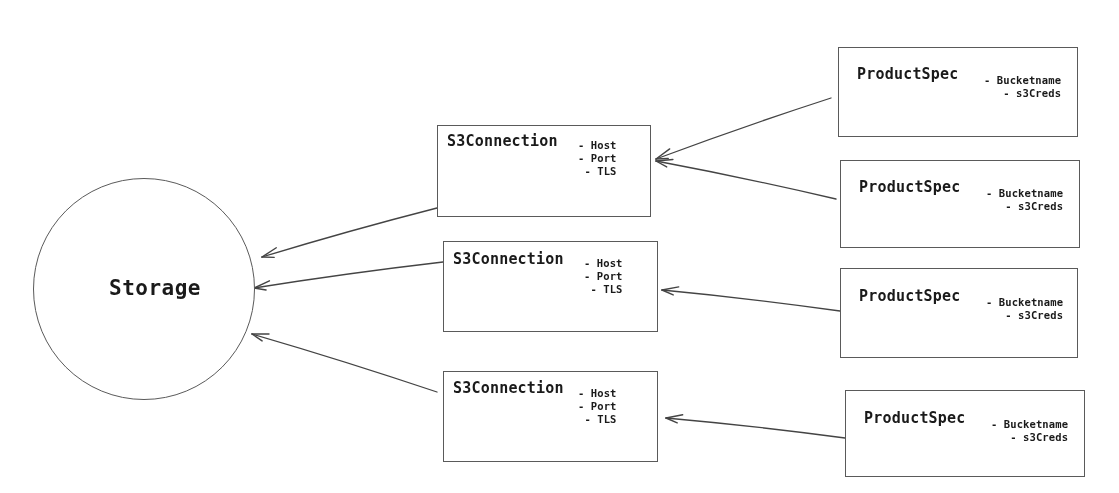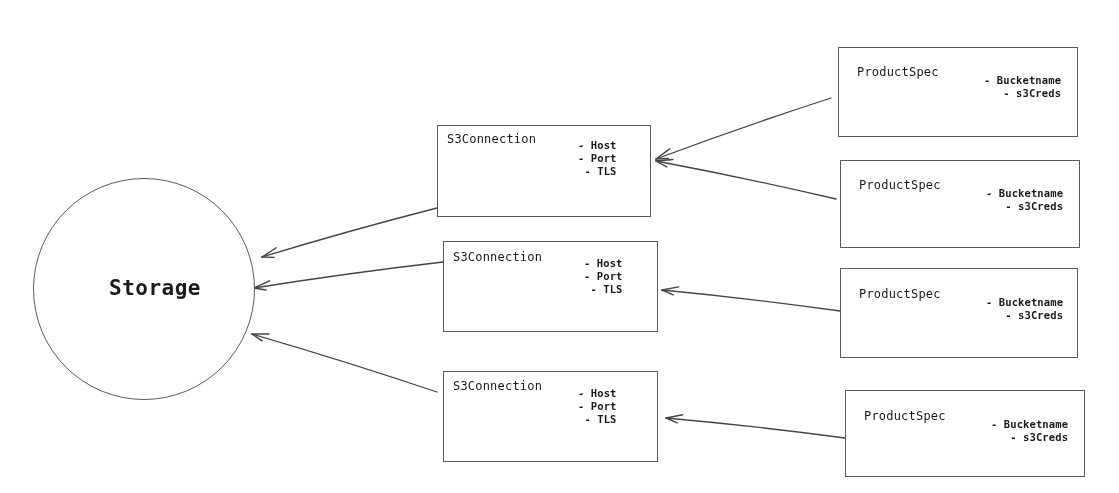--- a/index.html
+++ b/index.html
@@ -26,22 +26,22 @@
   }
   .node-box {
     position: absolute;
     box-sizing: border-box;
     border: 1.3px solid #5a5a5a;
     background: #ffffff;
   }
   .node-title {
     position: absolute;
     font-family: "DejaVu Sans Mono", monospace;
-    font-size: 12px;
-    font-weight: 400;
+    font-size: 15px;
+    font-weight: 700;
     color: #1a1a1a;
     letter-spacing: 0.2px;
     white-space: nowrap;
   }
   .node-attrs {
     position: absolute;
     font-family: "DejaVu Sans Mono", monospace;
     font-size: 10.5px;
     font-weight: 700;
     color: #1a1a1a;

